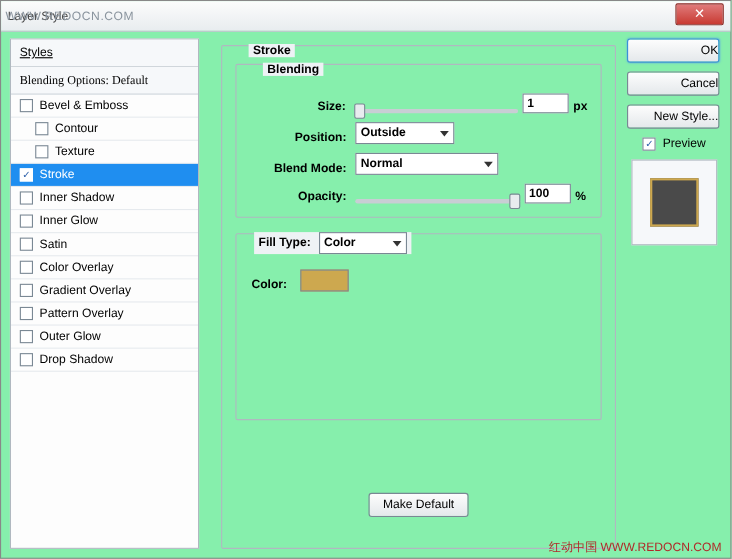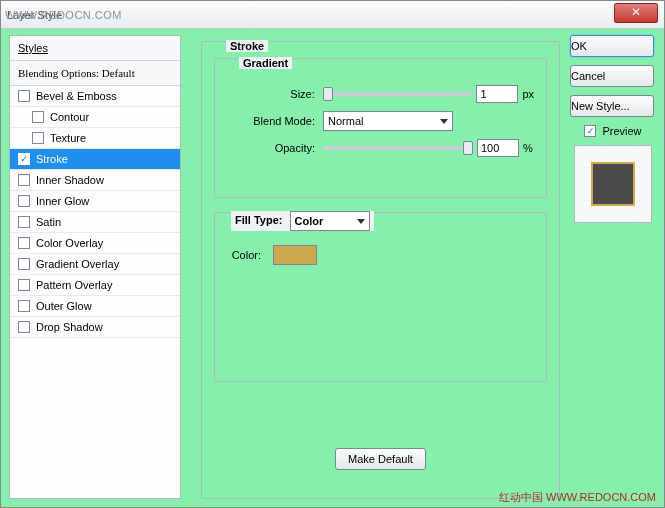--- a/index.html
+++ b/index.html
@@ -18,32 +18,32 @@
 .sp-item.indent { padding-left: 22px; }
 .sp-item.sel { background: #1f8ef0; color: #fff; }
 .chk { width: 12px; height: 12px; border: 1px solid #7a8894; background: #fff; margin-right: 6px; display: inline-flex; align-items: center; justify-content: center; font-size: 9px; color: #2a5da8; }
 .sp-item.sel .chk { border-color: #fff; }
 .content { position: absolute; left: 182px; top: 0; right: 96px; bottom: 0; }
 .grp-label { position: absolute; left: 24px; top: -2px; background: #eef2f5; padding: 0 4px; font-weight: bold; }
 .fs { position: absolute; border: 1px solid #b0b8c0; border-radius: 2px; }
 .fs-outer { left: 10px; top: 6px; right: 0; bottom: 0; }
 .fs-struct { left: 12px; top: 16px; right: 12px; height: 140px; }
 .fs-fill { left: 12px; top: 170px; right: 12px; height: 170px; }
-.row { display: flex; align-items: center; margin: 8px 0; }
+.row { display: flex; align-items: flex-end; margin: 8px 0; font-weight: bold; }
 .lbl { width: 96px; text-align: right; padding-right: 8px; }
 .slider { width: 150px; height: 4px; background: #c8ced4; position: relative; border-radius: 2px; }
 .slider .thumb { position: absolute; top: -5px; width: 10px; height: 14px; background: #e8ecef; border: 1px solid #7a8894; border-radius: 2px; }
 .numbox { width: 42px; height: 18px; border: 1px solid #7a8894; background: #fff; margin: 0 4px; padding: 0 3px; line-height: 16px; }
 .combo { width: 90px; height: 20px; border: 1px solid #7a8894; background: #fff; display: flex; align-items: center; justify-content: space-between; padding: 0 4px; }
 .arrow { width: 0; height: 0; border-left: 4px solid transparent; border-right: 4px solid transparent; border-top: 5px solid #333; }
 .swatch { width: 44px; height: 20px; border: 1px solid #7a8894; background: #cda84f; margin-left: 6px; }
 .btnrow { position: absolute; bottom: 28px; left: 0; right: 0; display: flex; justify-content: center; gap: 6px; }
 .btn { height: 22px; padding: 0 12px; border: 1px solid #7a8894; background: linear-gradient(#fdfdfd,#e4e8eb); border-radius: 3px; line-height: 20px; }
 .side { position: absolute; right: 0; top: 0; width: 86px; }
-.sbtn { display: block; width: 84px; height: 22px; margin-bottom: 8px; border: 1px solid #7a8894; background: linear-gradient(#fdfdfd,#e4e8eb); border-radius: 3px; text-align: left; line-height: 20px; }
+.sbtn { display: block; width: 84px; height: 22px; margin-bottom: 8px; border: 1px solid #7a8894; background: linear-gradient(#fdfdfd,#e4e8eb); border-radius: 3px; text-align: right; line-height: 20px; }
 .sbtn.ok { border: 1px solid #3b8fd8; box-shadow: 0 0 2px #5aa7e8; }
 .prev-chk { display: flex; align-items: center; justify-content: center; margin: 4px 0 8px; }
 .preview { width: 78px; height: 78px; border: 1px solid #b0b8c0; background: #f6f8fa; display: flex; align-items: center; justify-content: center; margin: 0 auto; }
 .prev-sw { width: 44px; height: 44px; background: #4a4a4a; border: 2px solid #cda84f; }
 .footer { position: absolute; bottom: 2px; right: 8px; color: #b02a2a; font-size: 11px; }
 </style>
 </head>
 <body>
 <div class="window">
 
@@ -109,29 +109,36 @@
             <span>Drop Shadow</span>
           </div>
         </div>
   </div>
 
   <div class="content">
     <div class="fs fs-outer">
       <div class="grp-label">Stroke</div>
 
       <div class="fs fs-struct">
-        <div class="grp-label">Gradient</div>
+        <div class="grp-label">Blending</div>
         <div style="padding:18px 12px 6px">
           <div class="row">
             <div class="lbl">Size:</div>
             <div class="slider">
                   <div class="thumb" style="left:0"></div>
                 </div>
             <div class="numbox">1</div>
             <span>px</span>
+          </div>
+          <div class="row">
+            <div class="lbl">Position:</div>
+            <div class="combo">
+                  <span>Outside</span>
+                  <span class="arrow"></span>
+                </div>
           </div>
           <div class="row">
             <div class="lbl">Blend Mode:</div>
             <div class="combo" style="width:130px">
                   <span>Normal</span>
                   <span class="arrow"></span>
                 </div>
           </div>
           <div class="row">
             <div class="lbl">Opacity:</div>

